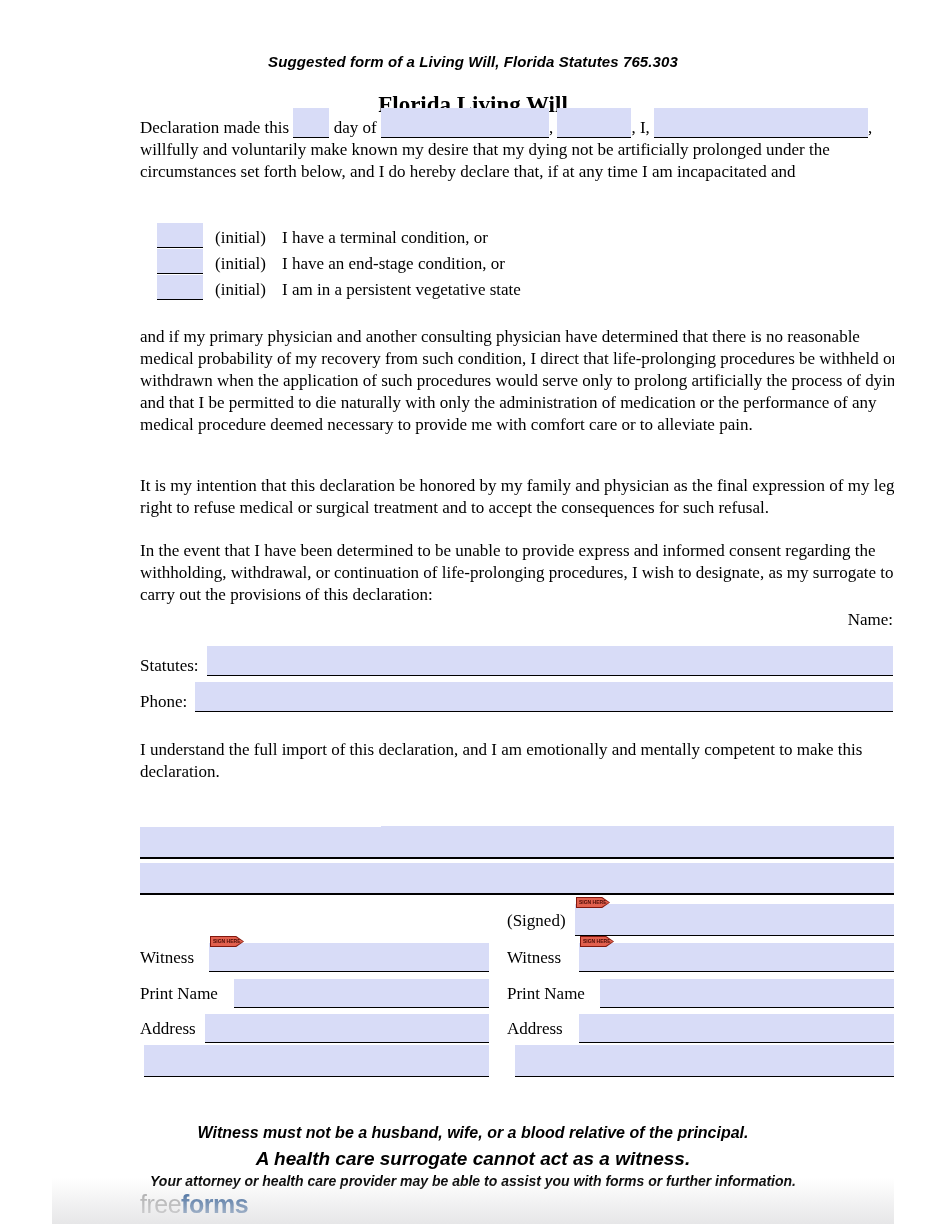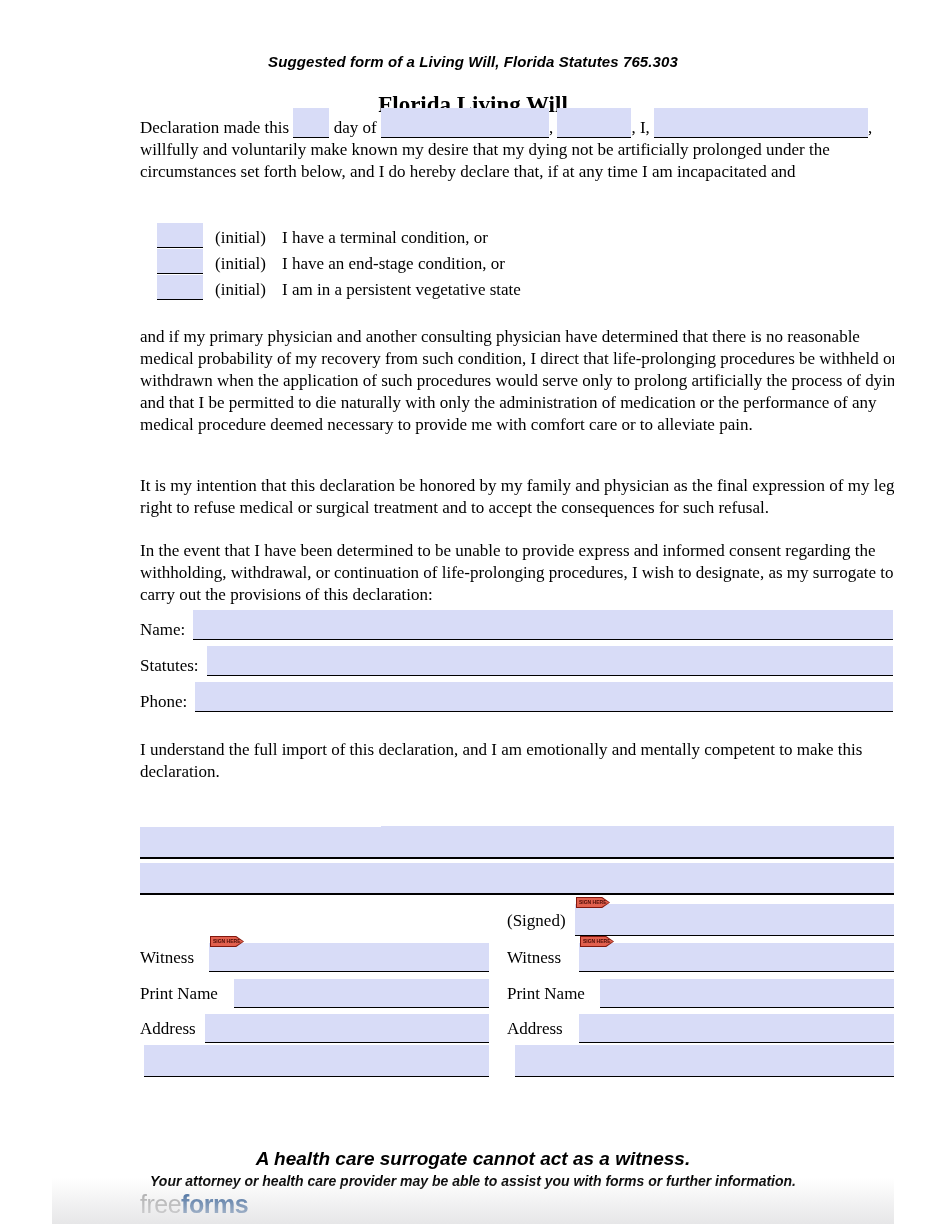--- a/index.html
+++ b/index.html
@@ -31,21 +31,21 @@
   .w-name { width:214px; }
 
   .initials { position:absolute; left:88px; top:222px; }
   .initial-row { display:flex; align-items:flex-end; height:26px; font-size:17px;padding-left:17px; }
   .initial-field { width:46px; height:25px; background:#d8dcf7; border-bottom:1.6px solid #000; flex:0 0 auto; }
   .initial-label { margin-left:12px; }
   .initial-text { margin-left:16px; }
 
   .labelrow { position:absolute; left:88px; display:flex; align-items:flex-end; font-size:17px; }
   .labelrow .flexfield { flex:1; height:30px; background:#d8dcf7; border-bottom:1.6px solid #000; margin-left:8px; }
-  .row-name    { top:610px; width:753px; }
+  .row-name    { top:610px; width:753px;flex-direction:column; }
   .row-address { top:646px; width:753px; }
   .row-phone   { top:682px; width:753px; }
   .row-additional { top:826px; width:762px; }
   .row-additional .flexfield { height:31px; }
 
   .fullrow { position:absolute; left:88px; width:764px; height:32px; background:#d8dcf7; border-bottom:2px solid #000; }
   .fullrow1 { top:827px; }
   .fullrow2 { top:863px; }
 
   .abslabel { position:absolute; font-size:17px; }
@@ -179,19 +179,20 @@
   <div class="absfield pn-field-r"></div>
 
   <div class="abslabel adr-label-l">Address</div>
   <div class="absfield adr-field-l"></div>
   <div class="abslabel adr-label-r">Address</div>
   <div class="absfield adr-field-r"></div>
 
   <div class="absfield adr2-field-l"></div>
   <div class="absfield adr2-field-r"></div>
 
+  <div class="foot1 sansital">Witness must not be a husband, wife, or a blood relative of the principal.</div>
   <div class="foot2 sansital">A health care surrogate cannot act as a witness.</div>
   <div class="foot3 sansital">Your attorney or health care provider may be able to assist you with forms or further information.</div>
 
   <div class="logo"><span class="logo-free">free</span><span class="logo-forms">forms</span></div>
 
   <div class="bottom-fade"></div>
 </div>
 
 </body></html>

